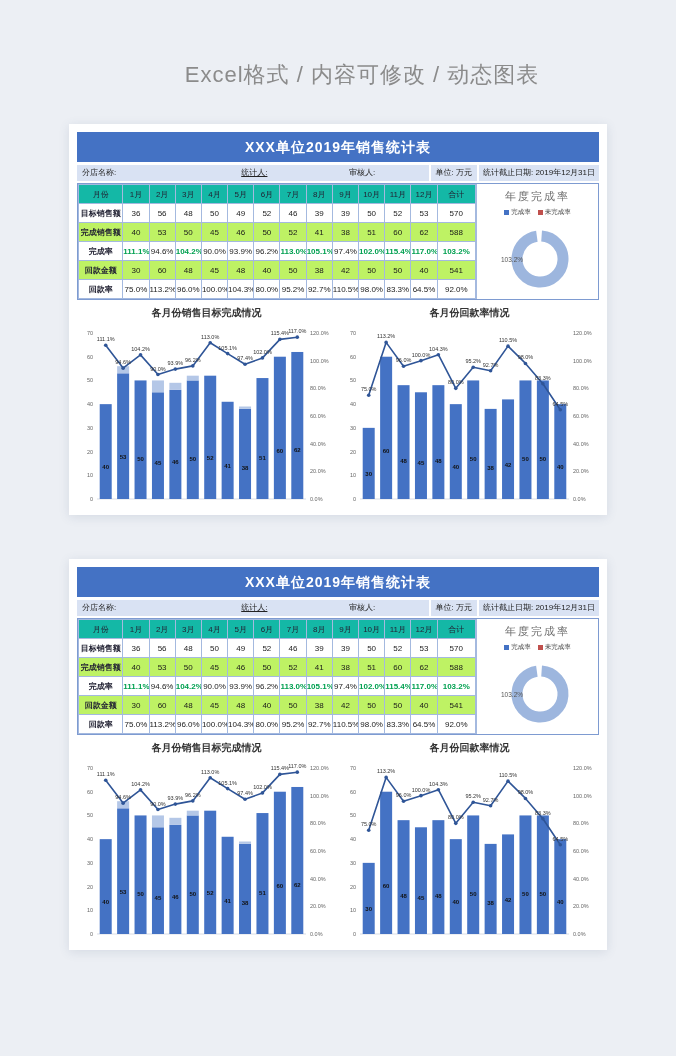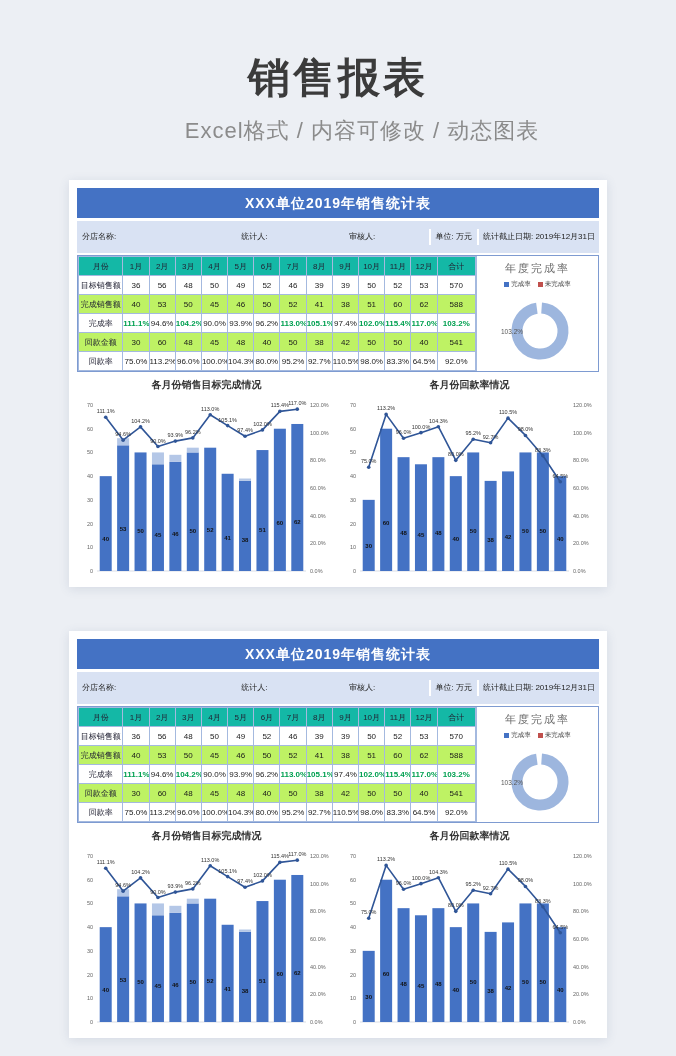--- a/index.html
+++ b/index.html
@@ -16,36 +16,36 @@
   .panel{
     background:#fff;box-shadow:0 2px 10px rgba(70,90,130,.14);
     padding:8px;margin-bottom:44px;box-sizing:border-box;
   }
   .panel-title{
     background:#4472C4;color:#fff;text-align:center;font-weight:bold;
     font-size:14px;height:30px;line-height:30px;letter-spacing:1px;
   }
   .info-row{
     display:flex;align-items:center;background:#D9E2F3;color:#222;
-    font-size:8px;height:32px;line-height:16px;margin-top:3px;
+    font-size:8px;height:16px;line-height:16px;margin-top:3px;
   }
   .info-branch{flex:1.7;padding-left:5px;}
-  .info-stat{flex:1.15;}
+  .info-stat{flex:1.15;text-decoration:underline;}
   .info-audit{flex:0.85;}
   .info-unit{border-left:2px solid #fff;padding:0 5px;white-space:nowrap;}
   .info-date{border-left:2px solid #fff;padding:0 4px;white-space:nowrap;text-align:right;}
   .table-zone{display:flex;margin-top:2px;border:1px solid #7E9BD1;}
   table{border-collapse:collapse;table-layout:fixed;width:398px;font-size:8px;}
   td{
     border:1px solid #A4B9DF;text-align:center;height:17px;
     padding:0;color:#1a1a1a;overflow:hidden;white-space:nowrap;
   }
   tr.head td{background:#14b8a6;font-weight:normal;color:#223;}
   tr.alt td{background:#bef264;}
-  td.rowlabel{font-weight:normal;color:#223;text-align:center;}
+  td.rowlabel{font-weight:bold;color:#223;text-align:center;}
   td.green{color:#00A050;font-weight:bold;}
   .donut-cell{
     flex:1;border-left:1px solid #A4B9DF;background:#fff;
     display:flex;flex-direction:column;align-items:center;
   }
   .donut-title{
     font-size:11px;color:#6b6b6b;margin-top:5px;letter-spacing:2px;
     font-family:Liberation Mono, monospace;
   }
   .donut-legend{display:flex;gap:7px;font-size:6.5px;color:#444;margin-top:4px;align-items:center;}
@@ -53,21 +53,20 @@
   .donut-legend .sw{width:5px;height:5px;display:inline-block;}
   .charts{display:flex;gap:4px;margin-top:6px;}
   .chart{flex:1;}
   .chart-title{text-align:center;font-weight:bold;font-size:10px;color:#333;height:15px;}
   svg{display:block;}
 </style>
 </head>
 <body>
 
 <div class="hero">
-  <div class="hero-title">销售报表</div>
   <div class="hero-sub">Excel格式 / 内容可修改 / 动态图表</div>
 </div>
 
 <div class="panels" id="panels">
   <div class="panel">
     <div class="panel-title">XXX单位2019年销售统计表</div>
     <div class="info-row">
       <span class="info-branch">分店名称:</span>
       <span class="info-stat">统计人:</span>
       <span class="info-audit">审核人:</span>

